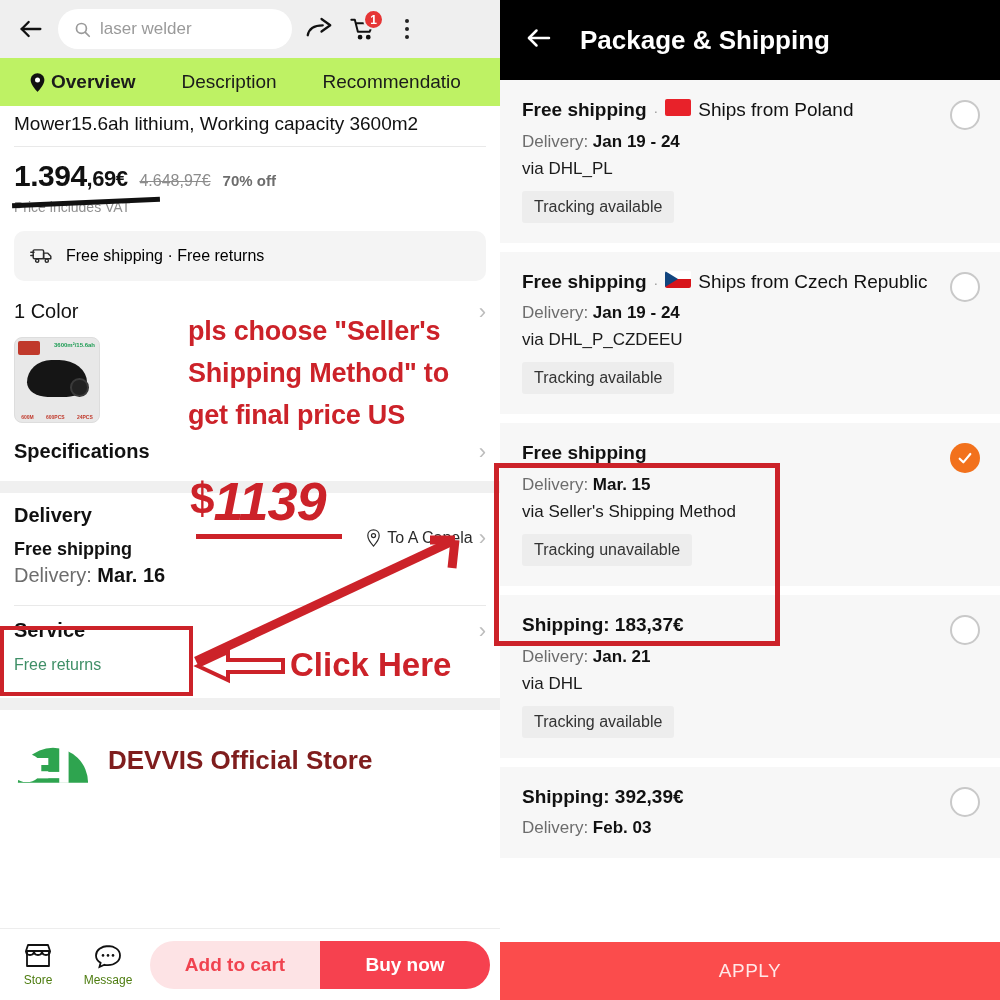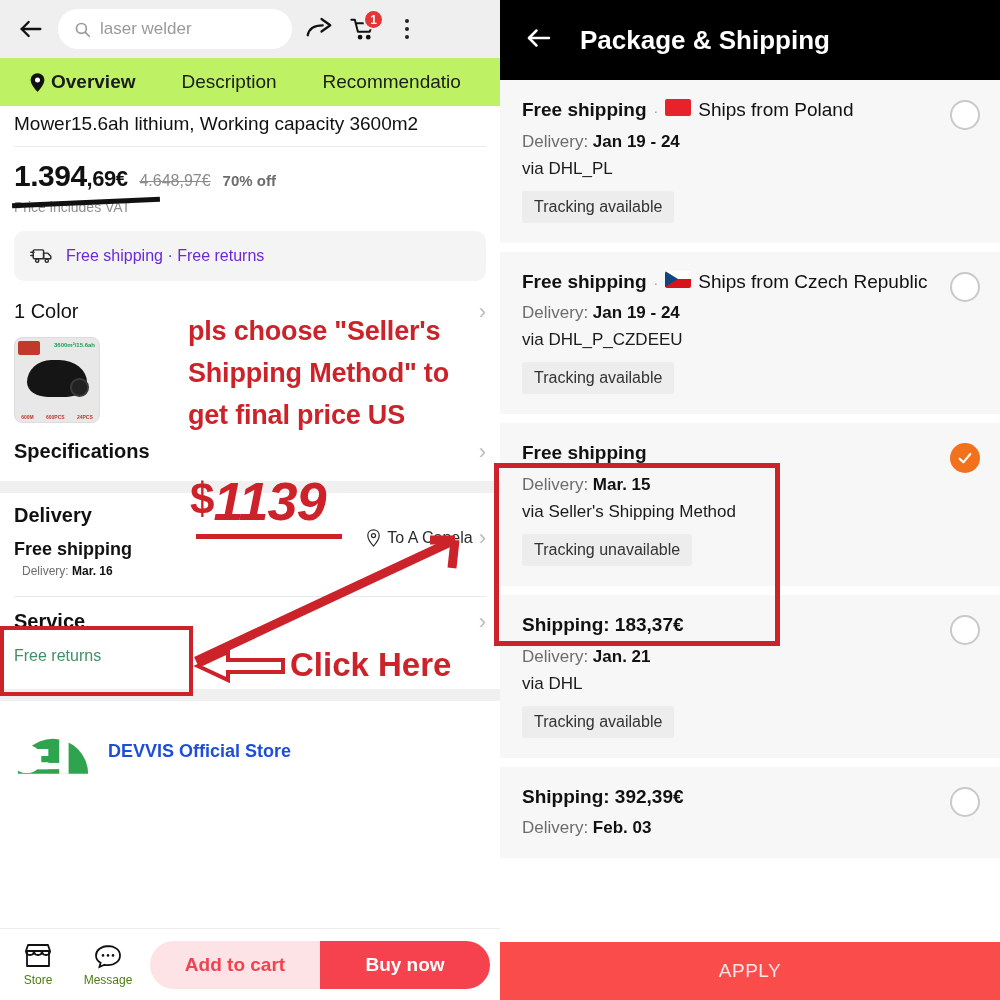--- a/index.html
+++ b/index.html
@@ -47,21 +47,21 @@
   .price-row { padding:12px 14px 0; display:flex; align-items:baseline; gap:12px; position:relative; }
   .price-main { font-size:30px; font-weight:bold; color:#111; letter-spacing:-0.5px; }
   .price-main .cents { font-size:22px; }
   .price-old { font-size:16px; color:#8c8c8c; text-decoration:line-through; }
   .price-off { font-size:15px; color:#6d6d6d; font-weight:bold; }
   .vat { font-size:14px; color:#909090; padding:6px 14px 0; }
 
   .ship-chip {
     margin:16px 14px 0; background:#f4f4f4; border-radius:10px; height:50px;
     display:flex; align-items:center; gap:12px; padding:0 16px;
-    font-size:16px; color:#6d28d9;
+    font-size:16px; color:#000000;
   }
 
   .color-row { padding:18px 14px 0; display:flex; align-items:center; justify-content:space-between; }
   .color-label { font-size:20px; font-weight:normal; color:#111; }
   .swatch {
     width:86px; height:86px; margin:12px 14px 0; border-radius:8px; overflow:hidden;
     border:1px solid #ddd; position:relative; background:#e8e8e8;
   }
   .swatch .mow-body { position:absolute; left:14%; top:26%; width:72%; height:44%; background:#151515; border-radius:40% 46% 34% 34%/60% 60% 40% 40%; }
   .swatch .mow-wheel { position:absolute; right:12%; top:48%; width:22%; height:22%; background:#222; border-radius:50%; border:2px solid #3a3a3a; }
@@ -74,29 +74,29 @@
     padding:0 14px; height:58px; display:flex; align-items:center; justify-content:space-between;
     font-size:20px; font-weight:bold; color:#111;
   }
   .chev { color:#bdbdbd; font-size:22px; font-weight:normal; }
   .gap-band { height:12px; background:#f0f0f0; }
 
   .delivery-head { padding:8px 14px; height:46px; display:flex; align-items:center; justify-content:space-between; }
   .delivery-head .lbl { font-size:20px; font-weight:bold; color:#111; }
   .loc { display:flex; align-items:center; gap:6px; font-size:16px; color:#2b2b2b;margin-top:44px; }
   .deliv-line1 { padding:0 14px; font-size:18px; font-weight:bold; color:#111; }
-  .deliv-line2 { padding:4px 22px 0; font-size:12px; color:#6d6d6d; }
+  .deliv-line2 { padding:4px 14px 0; font-size:20px; color:#6d6d6d; }
   .deliv-line2 b { color:#111; }
 
   .service-head { padding:0 14px; height:50px; display:flex; align-items:center; justify-content:space-between; font-size:20px; font-weight:bold; color:#111; }
   .service-sub { padding:0 14px; font-size:16px; color:#3f8f67; }
 
   .store-row { padding:12px 14px 0; display:flex; align-items:center; gap:16px; }
   .store-logo { width:78px; height:78px; position:relative; flex:0 0 auto; }
-  .store-name { font-size:18px; font-weight:bold; color:#1d4ed8; }
+  .store-name { font-size:26px; font-weight:bold; color:#7f1d1d; }
 
   .bottombar {
     position:absolute; left:0; bottom:0; width:500px; height:72px;
     background:#fff; display:flex; align-items:center; gap:14px; padding:0 10px;
     border-top:1px solid #ededed;
   }
   .bb-ico { width:56px; display:flex; flex-direction:column; align-items:center; gap:3px; }
   .bb-ico span { font-size:12px; color:#4d7c0f; }
   .cta { flex:1 1 auto; height:48px; display:flex; border-radius:24px; overflow:hidden; }
   .cta .add { flex:1; background:#fde3e5; color:#f0434f; display:flex; align-items:center; justify-content:center; font-size:19px; font-weight:bold; }

